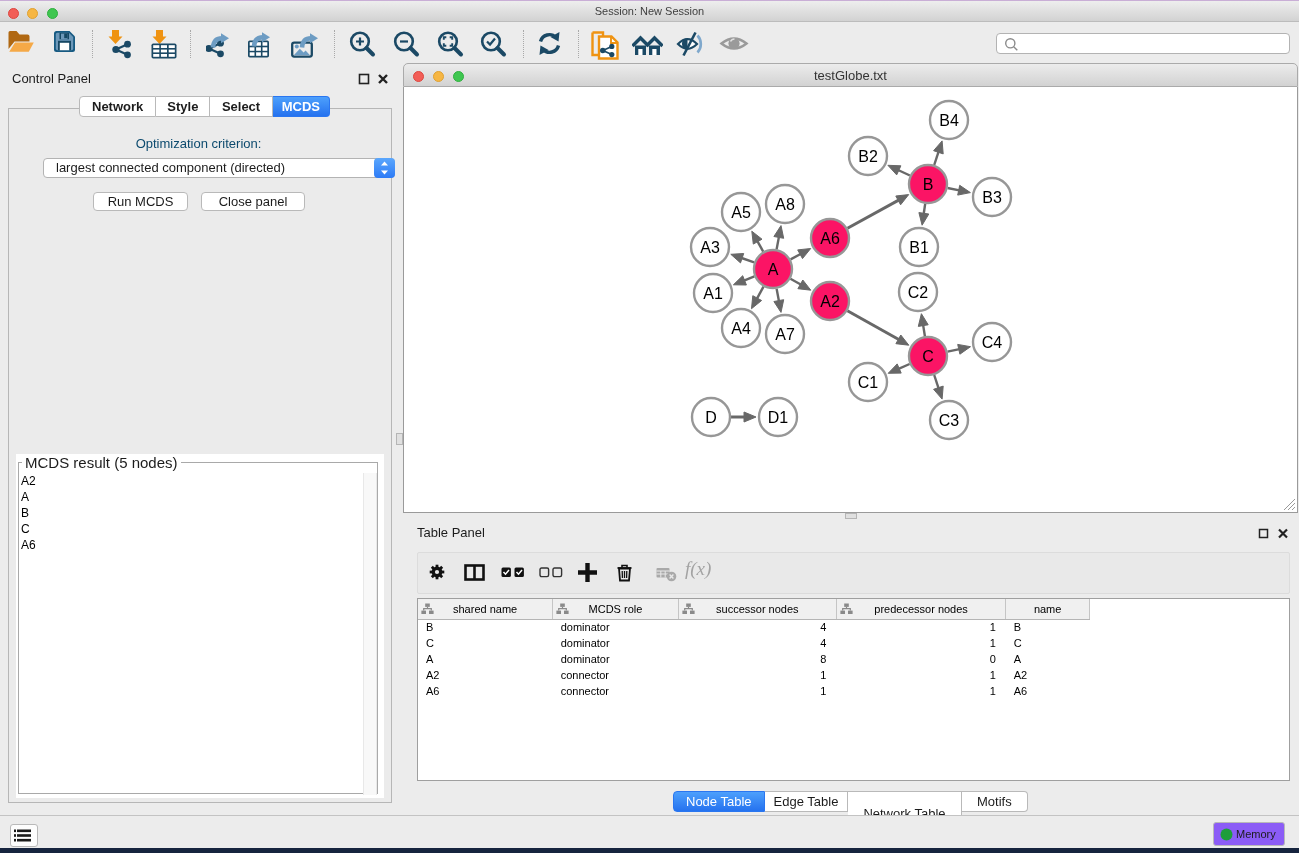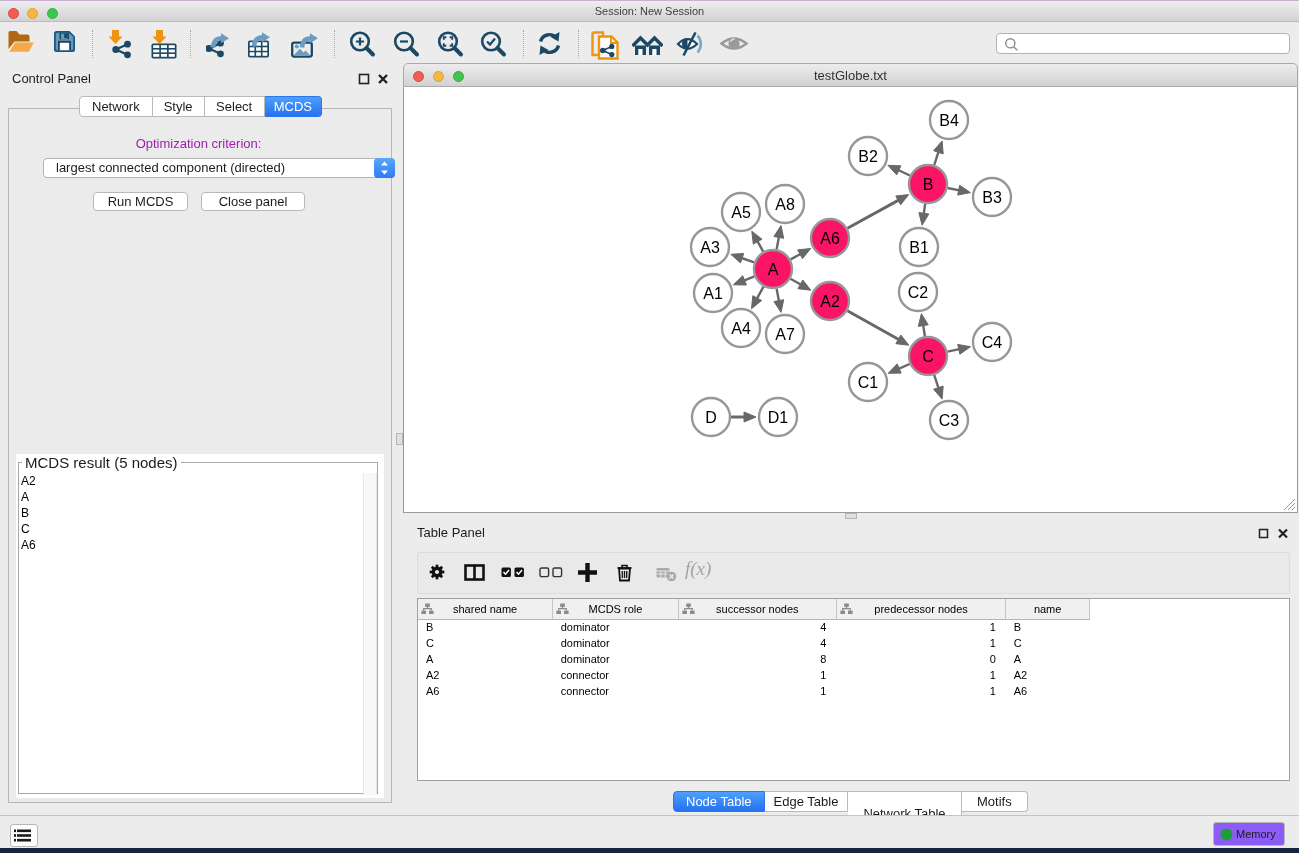--- a/index.html
+++ b/index.html
@@ -20,22 +20,22 @@
 #bottomtabs .tab:nth-child(2){padding:0 9px;}
 #bottomtabs .tab:nth-child(3){padding:12px 15px;}
 #bottomtabs .tab:nth-child(4){padding:0 15.5px;}
 #cptabs .tab:nth-child(1){padding:0 12px;}
 #cptabs .tab:nth-child(2){padding:0 11px;}
 #cptabs .tab:nth-child(3){padding:0 11.5px;}
 #cptabs .tab:nth-child(4){padding:0 9px;}
 .tab.first{border-left:1px solid #b9b9b9;border-radius:4px 0 0 4px;}
 .tab.last{border-radius:0 4px 4px 0;}
 .tab.sel{background:linear-gradient(#4da0fc,#2572ef);color:#fff;border-color:#2a76f0;}
-#cptabs{left:79px;top:33px;}
-#optlabel{position:absolute;left:0;top:73px;width:100%;text-align:center;font-size:13px;color:#a21caf;}
+#cptabs{left:79px;top:33px;font-weight:bold;}
+#optlabel{position:absolute;left:0;top:73px;width:100%;text-align:center;font-size:13px;color:#0c4a6e;}
 #combo{position:absolute;left:43px;top:95px;width:352px;height:20px;background:#fff;border:1px solid #b3b3b3;border-radius:4px;font-size:13px;line-height:18px;text-indent:12px;color:#1c1c1c;}
 #combo .stepper{position:absolute;right:-1px;top:-1px;width:21px;height:20px;border-radius:4px;background:linear-gradient(#5ba7fd,#2d7bf6);text-indent:0;overflow:hidden;}
 .btn{position:absolute;height:19px;background:#fff;border:1px solid #b9b9b9;border-radius:4px;font-size:13px;text-align:center;line-height:17px;color:#1c1c1c;}
 #groupbox{position:absolute;left:16px;top:391px;width:368px;height:344px;background:#fff;}
 #gbline{position:absolute;left:2px;top:8px;width:360px;height:332px;border:1px solid #a9a9a9;}
 #grouptitle{position:absolute;left:22px;top:391px;font-size:15px;color:#1c1c1c;background:#fff;padding:0 3px;}
 #mcdslist{position:absolute;left:4px;top:19px;font-size:12px;line-height:16px;color:#000;padding-left:1px;}
 #listscroll{position:absolute;left:347px;top:19px;width:14px;height:322px;background:#f8f8f8;border-left:1px solid #e8e8e8;border-right:1px solid #e8e8e8;}
 #netwin{position:absolute;left:403px;top:63px;width:809px;height:450px;}
 #nettitle{position:absolute;left:0;top:0;width:895px;height:24px;background:linear-gradient(#ececec,#d2d2d2);border:1px solid #aaa;border-radius:5px 5px 0 0;}

